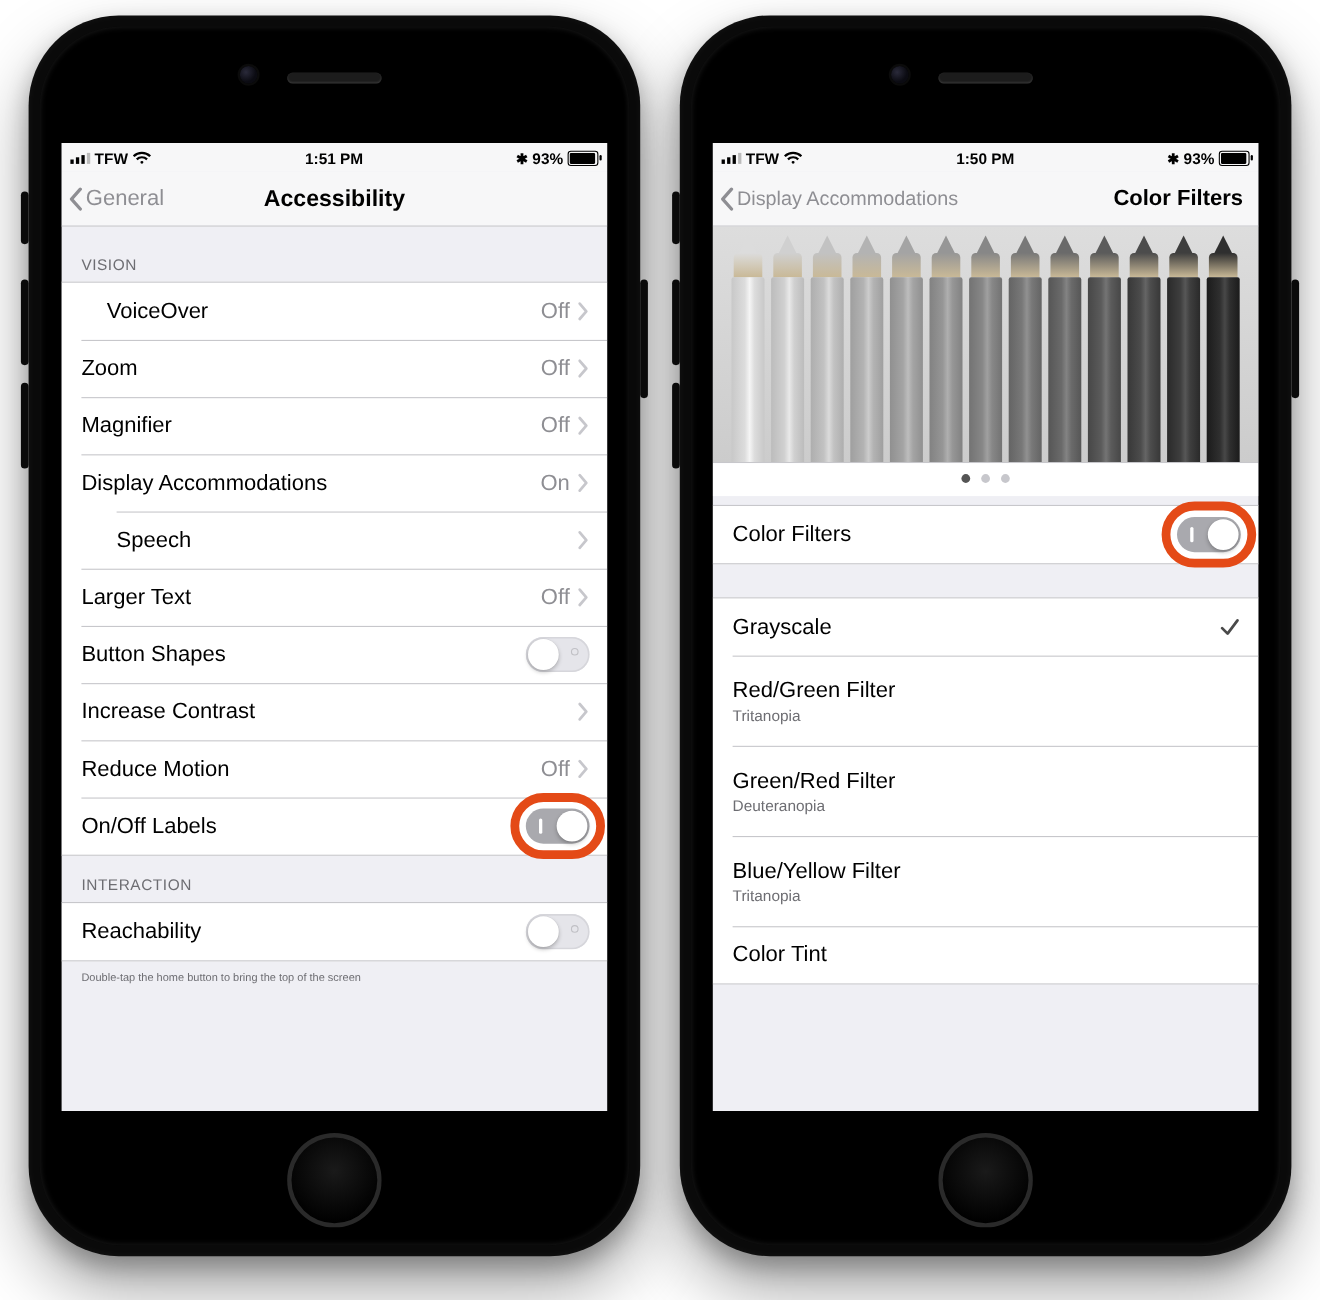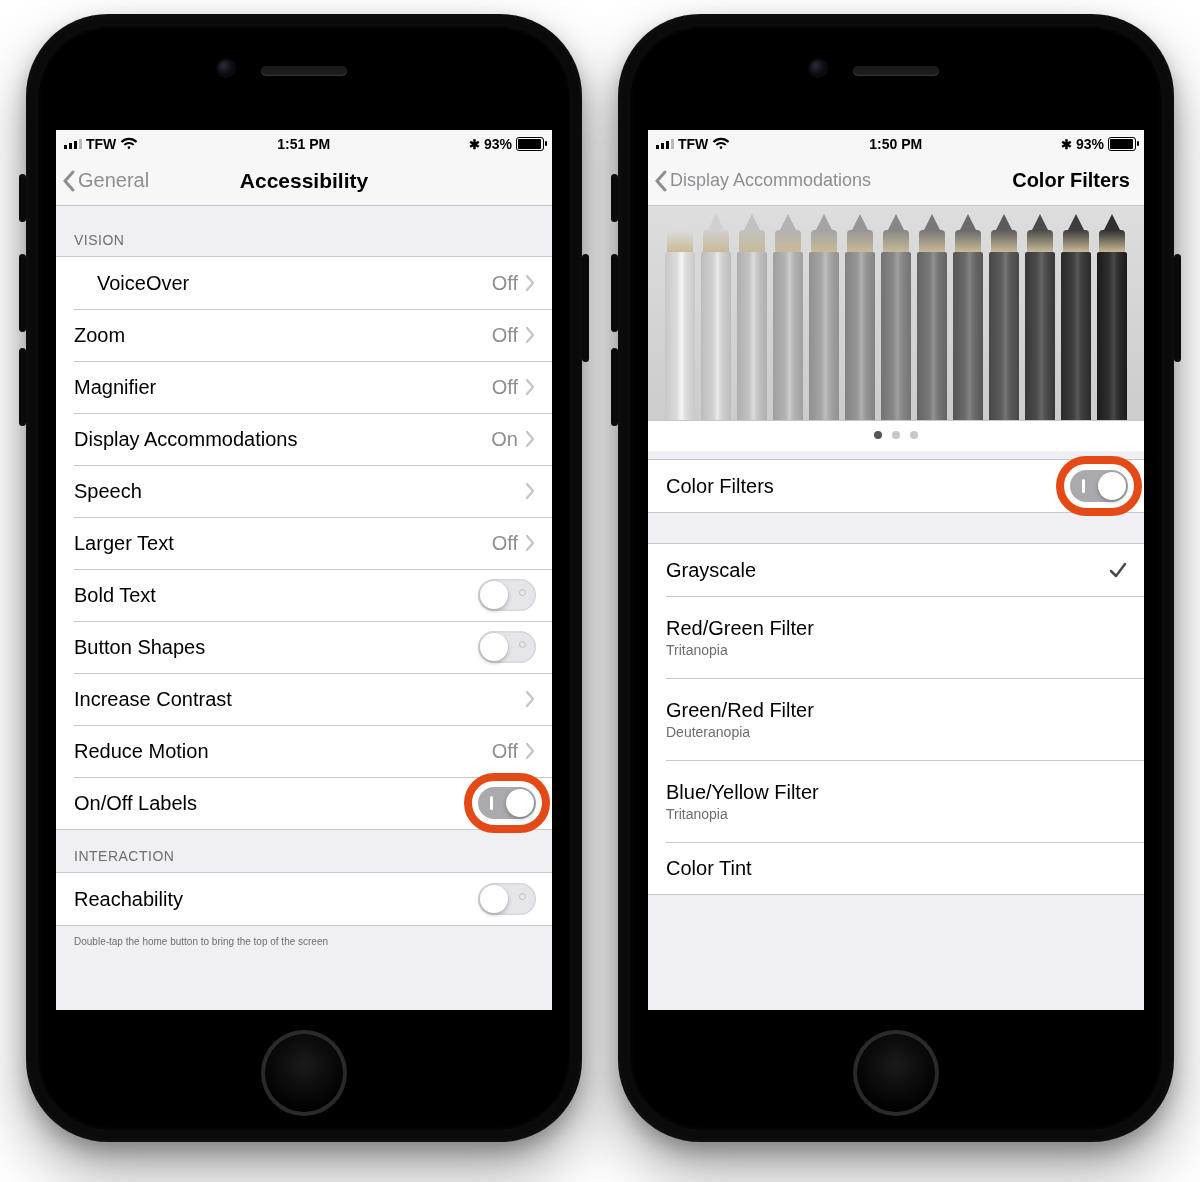--- a/index.html
+++ b/index.html
@@ -269,39 +269,32 @@
               <path fill="none" stroke="#c7c7cc" stroke-width="2.5" stroke-linecap="round" stroke-linejoin="round" d="M3 2l6 7-6 7"></path>
             </svg>
           </div>
           <div class="row" style="position: relative;">
             <span class="label">Display Accommodations</span>
             <span class="val">On</span>
             <svg class="chev-r" viewBox="0 0 12 18">
               <path fill="none" stroke="#c7c7cc" stroke-width="2.5" stroke-linecap="round" stroke-linejoin="round" d="M3 2l6 7-6 7"></path>
             </svg>
           </div>
-          <div class="row" style="position: relative;">
+          <div class="row" style="position: relative; margin-left: 32px;">
             <span class="label">Speech</span>
             <svg class="chev-r" viewBox="0 0 12 18">
               <path fill="none" stroke="#c7c7cc" stroke-width="2.5" stroke-linecap="round" stroke-linejoin="round" d="M3 2l6 7-6 7"></path>
             </svg>
           </div>
           <div class="row" style="position: relative;">
             <span class="label">Larger Text</span>
             <span class="val">Off</span>
             <svg class="chev-r" viewBox="0 0 12 18">
               <path fill="none" stroke="#c7c7cc" stroke-width="2.5" stroke-linecap="round" stroke-linejoin="round" d="M3 2l6 7-6 7"></path>
             </svg>
-          </div>
-          <div class="row" style="position: relative;">
-            <span class="label">Bold Text</span>
-            <span class="toggle ">
-              <span class="tick"></span>
-              <span class="knob"></span>
-            </span>
           </div>
           <div class="row" style="position: relative;">
             <span class="label">Button Shapes</span>
             <span class="toggle ">
               <span class="tick"></span>
               <span class="knob"></span>
             </span>
           </div>
           <div class="row" style="position: relative;">
             <span class="label">Increase Contrast</span>

